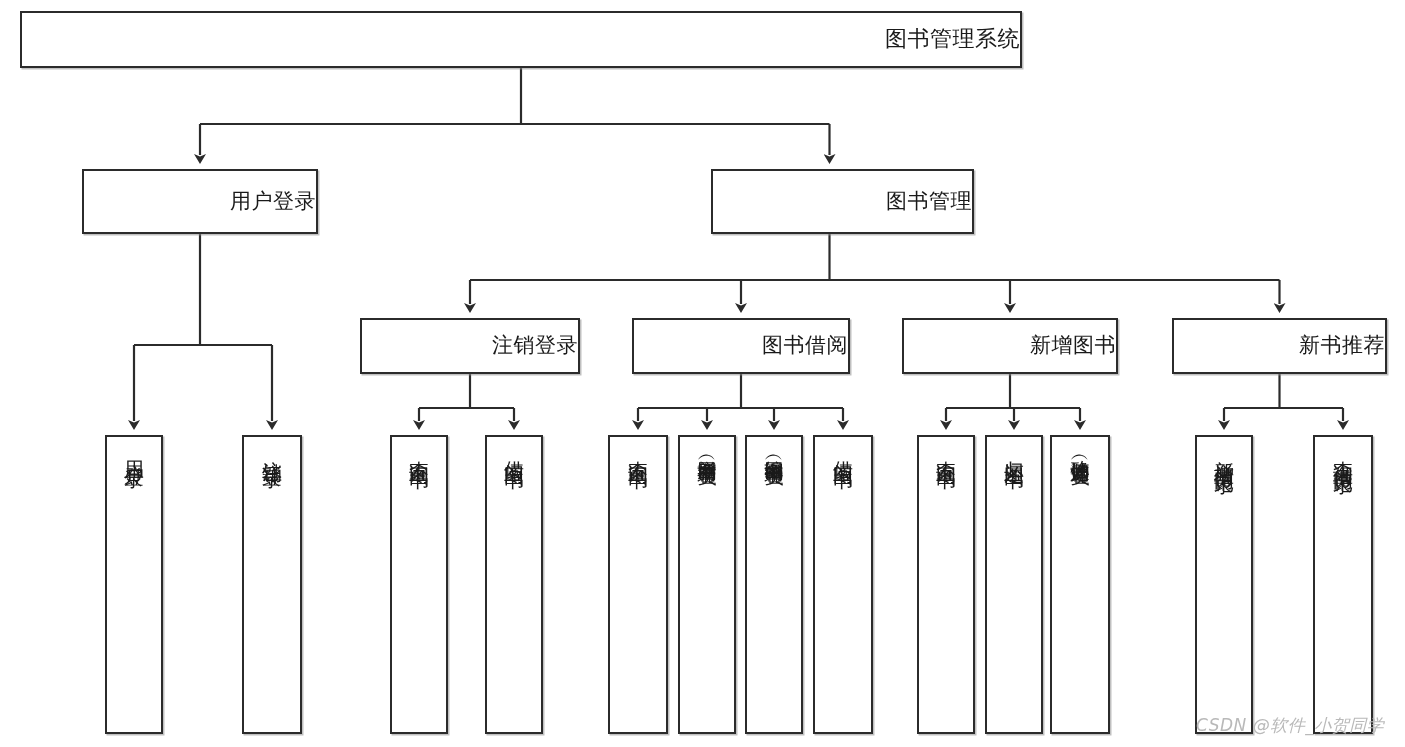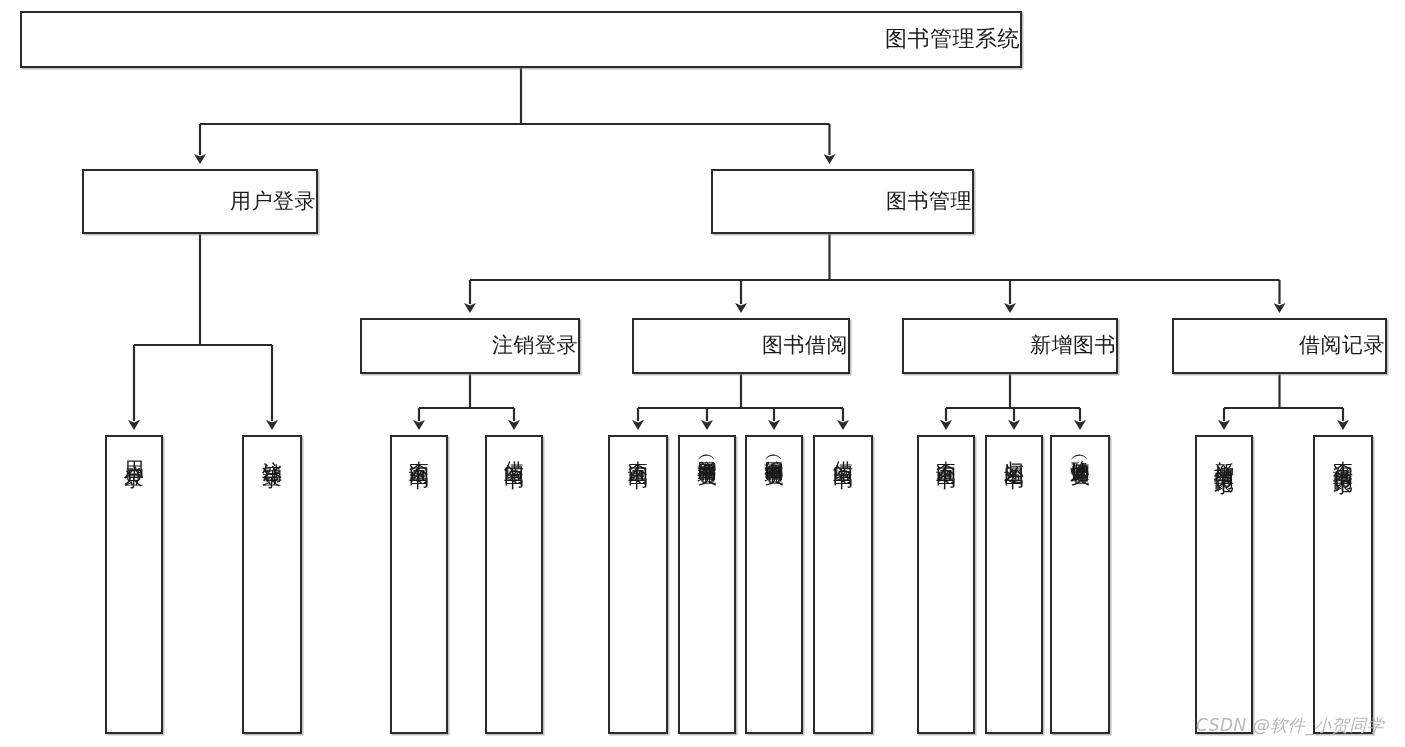--- a/index.html
+++ b/index.html
@@ -136,21 +136,21 @@
       <div class="node-box level-2" style="left: 360px; top: 318px; width: 220px; height: 56px;">
         <span class="node-label">注销登录</span>
       </div>
       <div class="node-box level-2" style="left: 632px; top: 318px; width: 218px; height: 56px; padding-left: 24px;">
         <span class="node-label">图书借阅</span>
       </div>
       <div class="node-box level-2" style="left: 902px; top: 318px; width: 216px; height: 56px;">
         <span class="node-label">新增图书</span>
       </div>
       <div class="node-box level-2" style="left: 1172px; top: 318px; width: 215px; height: 56px;">
-        <span class="node-label">借阅记录</span>
+        <span class="node-label">新书推荐</span>
       </div>
       <div class="node-box level-3 leaf" style="left: 105px; top: 435px; width: 58px; height: 299px;">
         <span class="node-label">用户登录</span>
       </div>
       <div class="node-box level-3 leaf" style="left: 242px; top: 435px; width: 60px; height: 299px;">
         <span class="node-label">注销登录</span>
       </div>
       <div class="node-box level-3 leaf" style="left: 390px; top: 435px; width: 58px; height: 299px;">
         <span class="node-label">查询图书</span>
       </div>

